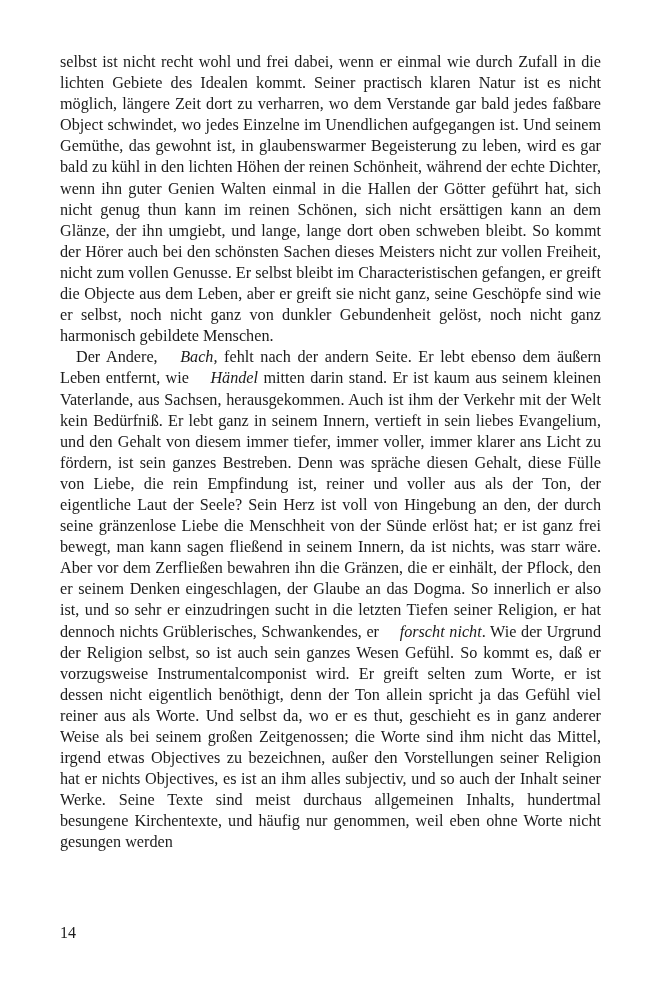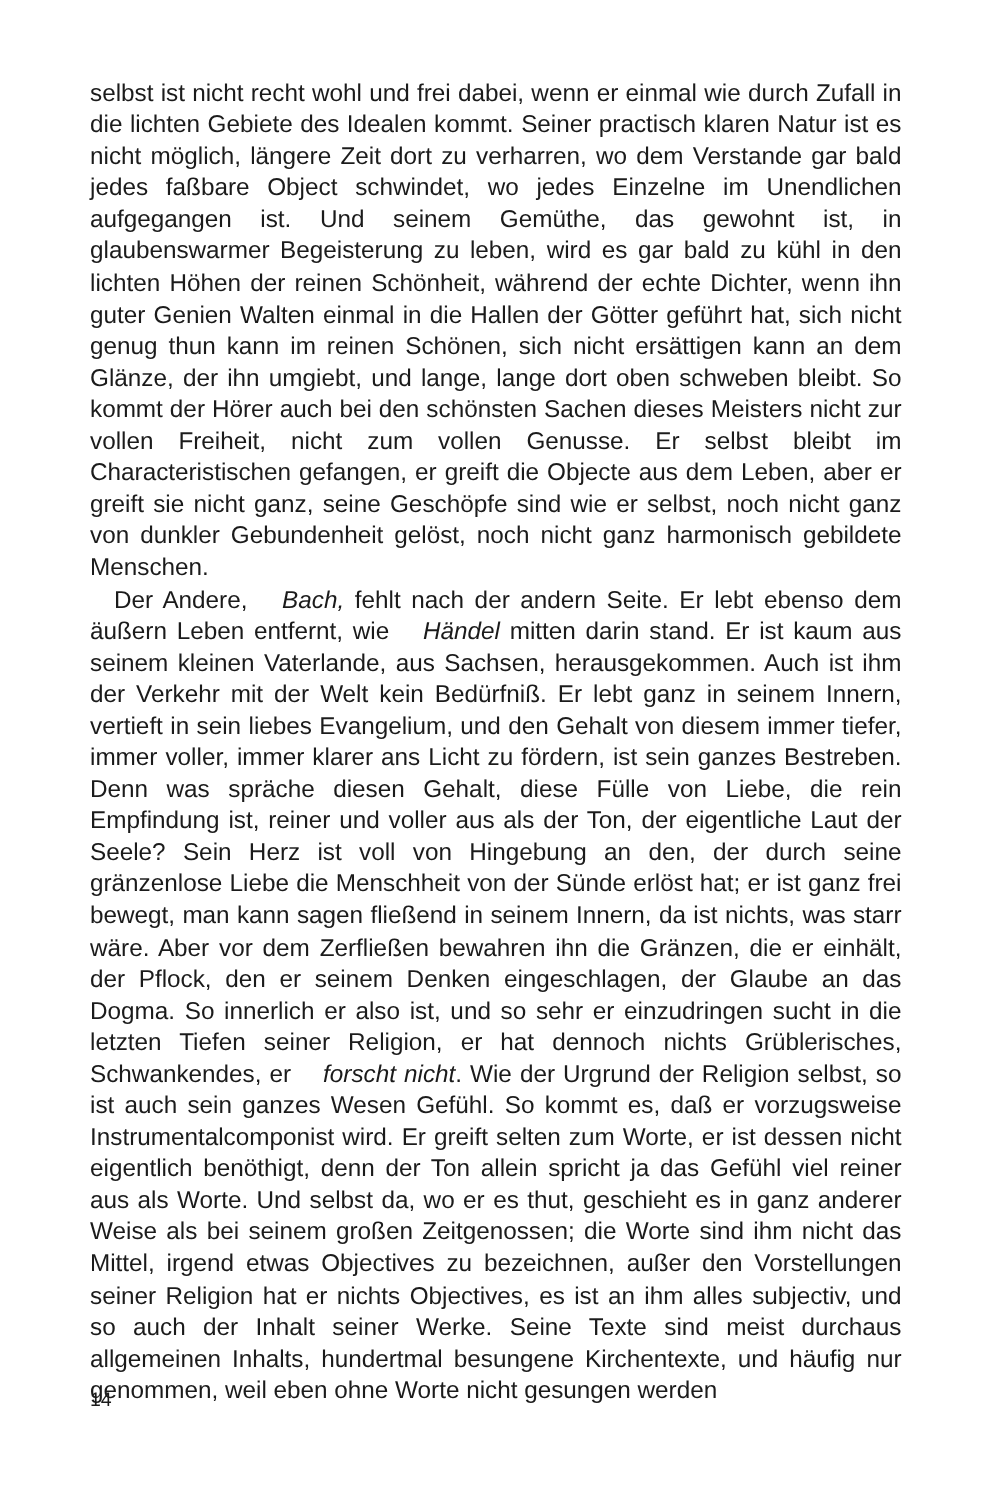--- a/index.html
+++ b/index.html
@@ -6,21 +6,21 @@
     margin: 0;
     padding: 0;
     background: #ffffff;
   }
   .page {
     position: relative;
     width: 660px;
     height: 990px;
     background: #ffffff;
     color: #1b1b1b;
-    font-family: Liberation Sans, sans-serif;
+    font-family: Liberation Serif, serif;
     overflow: hidden;
     box-sizing: border-box;
   }
   .text-block {
     position: absolute;
     left: 60px;
     top: 52px;
     width: 541px;
     font-size: 16.2px;
     line-height: 21.1px;
@@ -34,21 +34,21 @@
     text-indent: 16px;
   }
   .seg-italic {
     font-style: italic;
     margin-left: 16px;
   }
   .page-number {
     position: absolute;
     left: 60px;
     top: 925px;
-    font-size: 13px;
+    font-size: 16px;
     line-height: 16px;
     color: #1b1b1b;
   }
 </style>
 </head>
 <body>
 
 <div class="page">
   <div class="text-block" id="body-text">
       <p><span>selbst ist nicht recht wohl und frei dabei, wenn er einmal wie durch Zufall in die lichten Gebiete des Idealen kommt. Seiner practisch klaren Natur ist es nicht möglich, längere Zeit dort zu verharren, wo dem Verstande gar bald jedes faßbare Object schwindet, wo jedes Einzelne im Unendlichen aufgegangen ist. Und seinem Gemüthe, das gewohnt ist, in glaubenswarmer Begeisterung zu leben, wird es gar bald zu kühl in den lichten Höhen der reinen Schönheit, während der echte Dichter, wenn ihn guter Genien Walten einmal in die Hallen der Götter geführt hat, sich nicht genug thun kann im reinen Schönen, sich nicht ersättigen kann an dem Glänze, der ihn umgiebt, und lange, lange dort oben schweben bleibt. So kommt der Hörer auch bei den schönsten Sachen dieses Meisters nicht zur vollen Freiheit, nicht zum vollen Genusse. Er selbst bleibt im Characteristischen gefangen, er greift die Objecte aus dem Leben, aber er greift sie nicht ganz, seine Geschöpfe sind wie er selbst, noch nicht ganz von dunkler Gebundenheit gelöst, noch nicht ganz harmonisch gebildete Menschen.</span></p>

